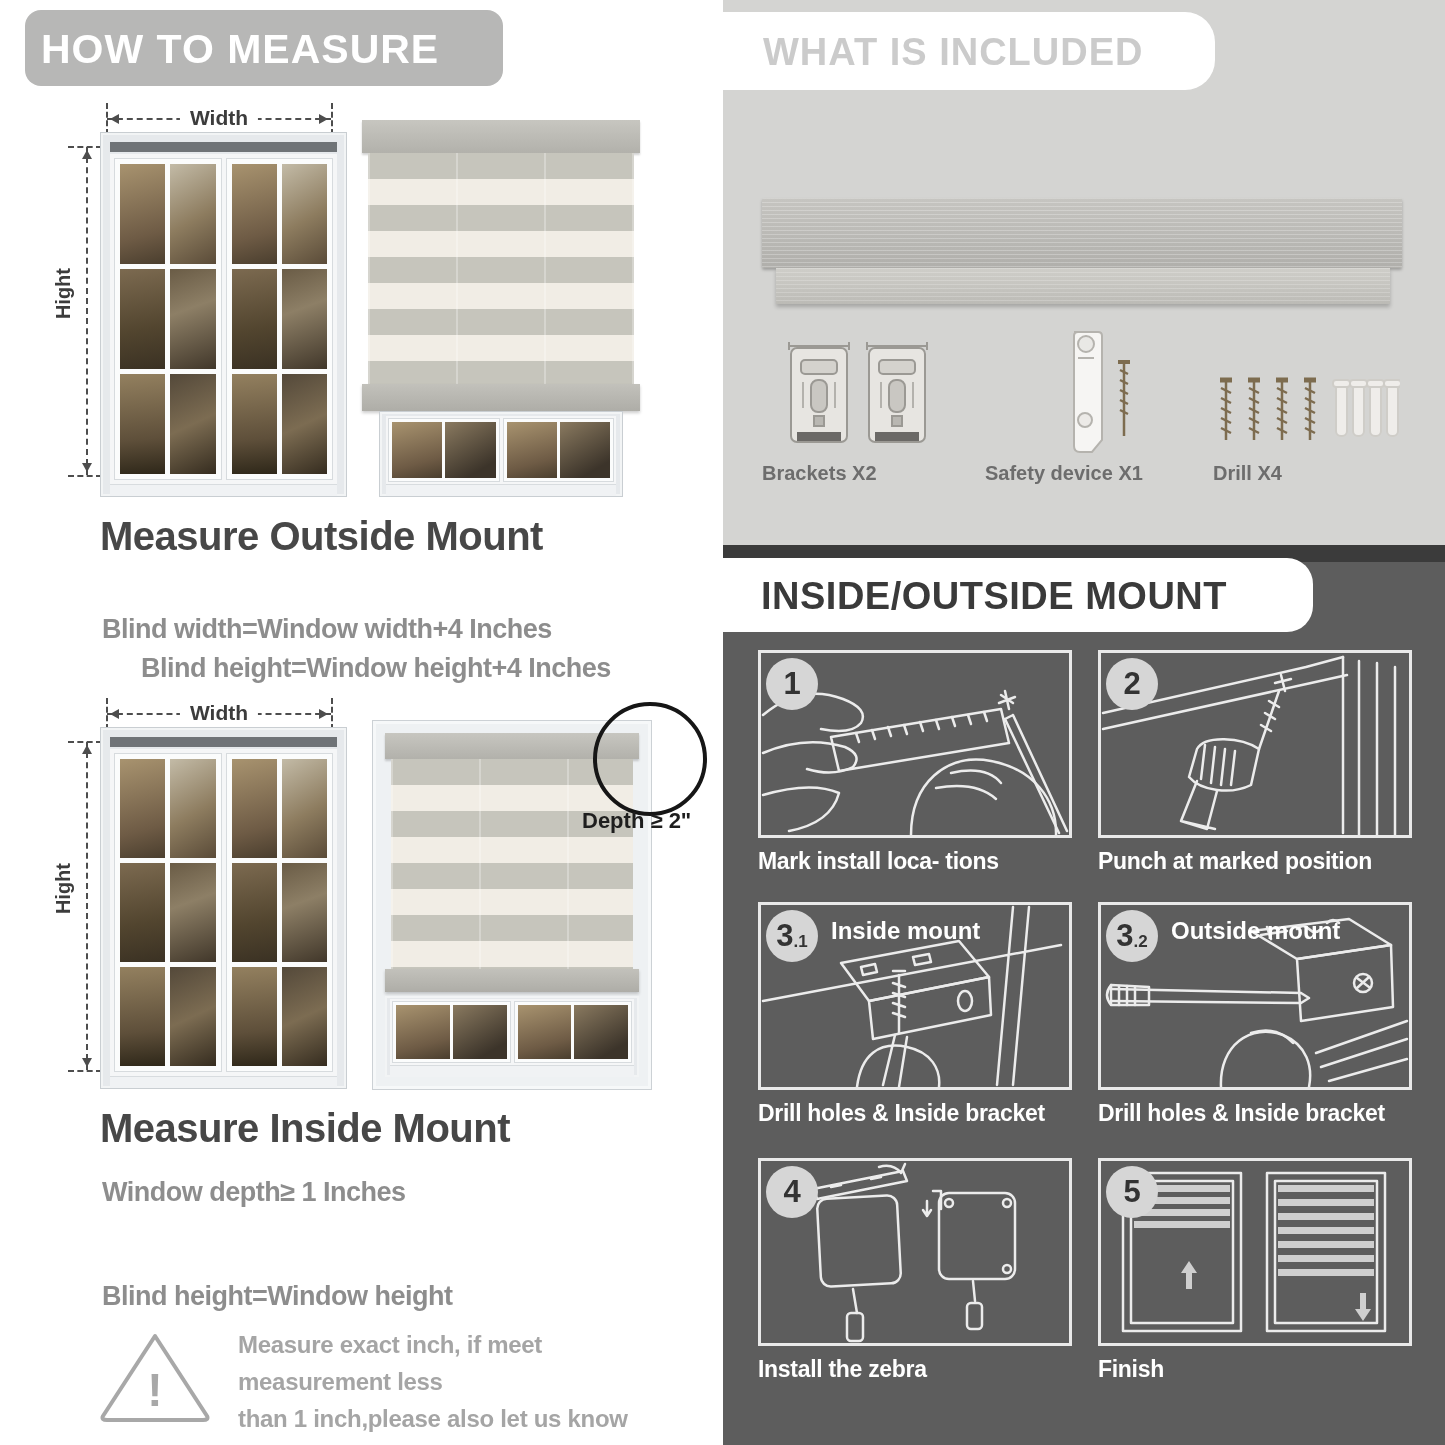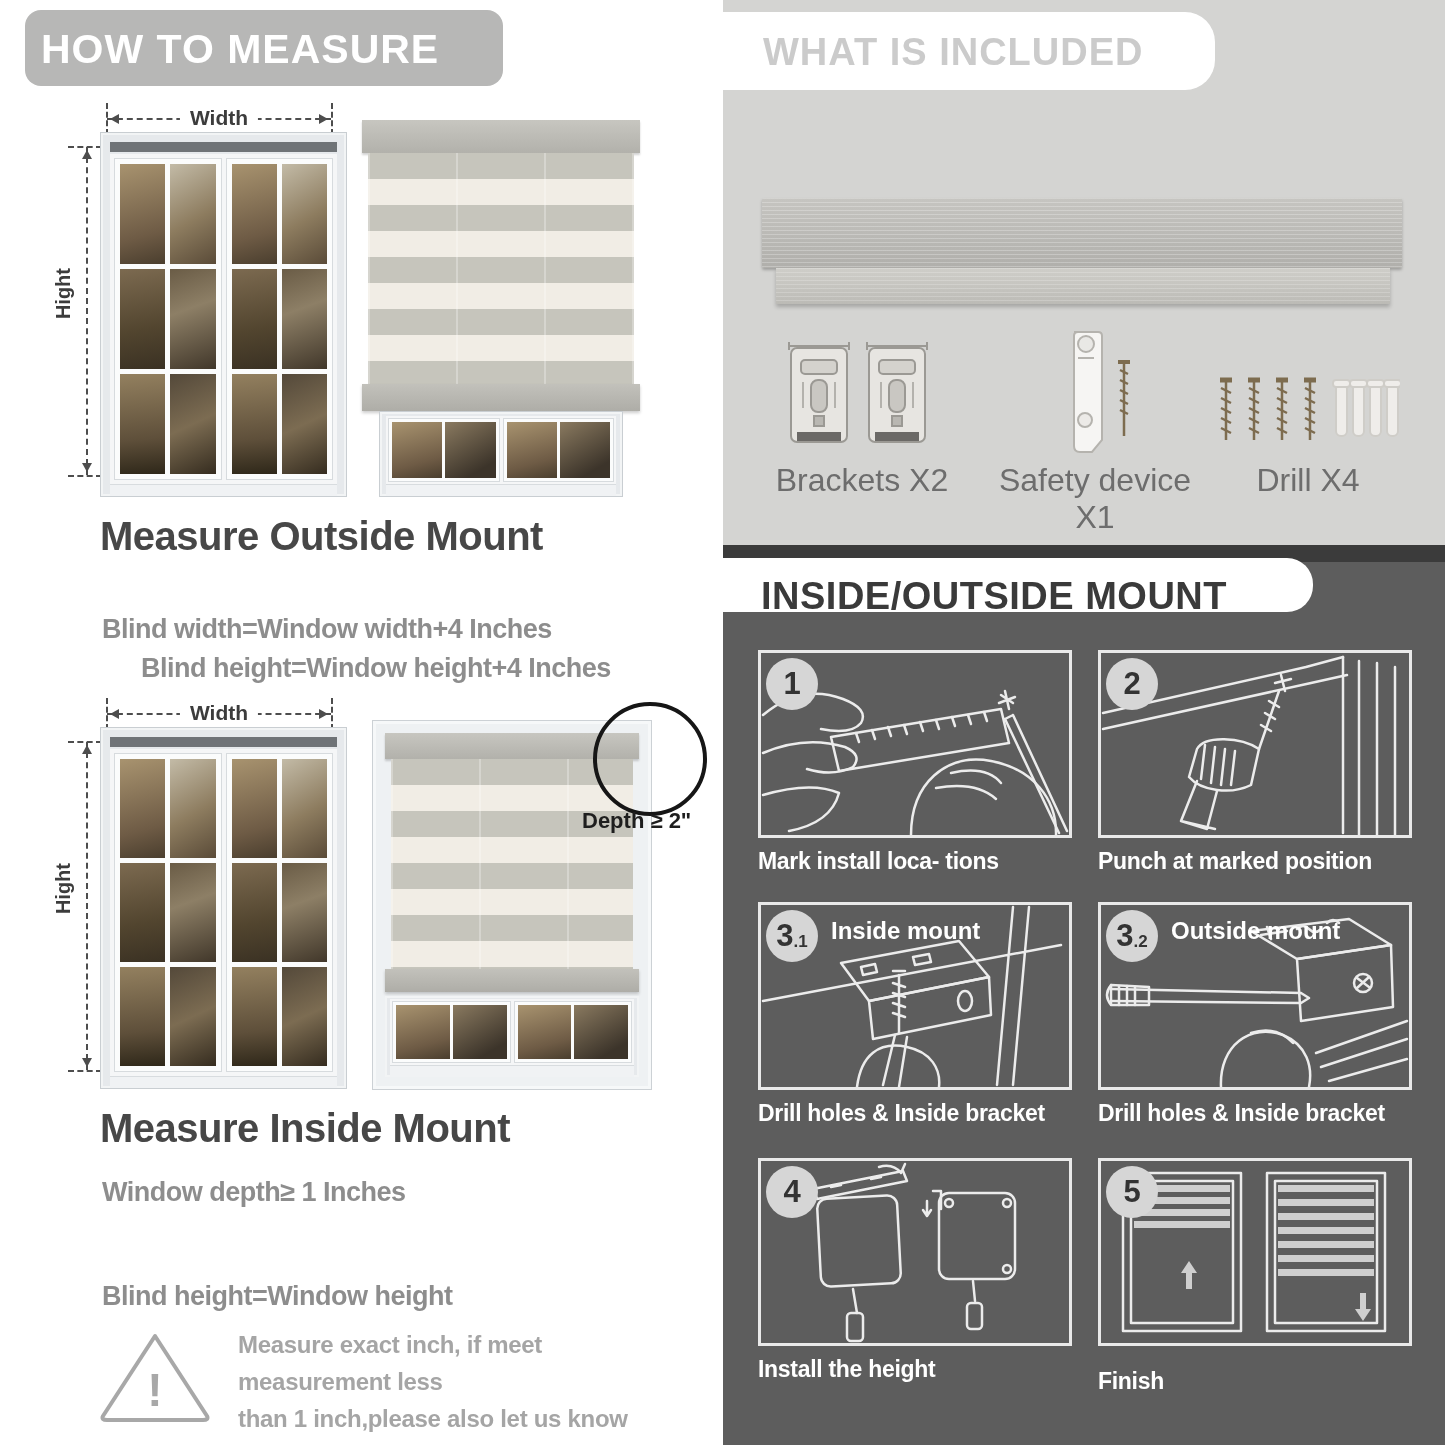--- a/index.html
+++ b/index.html
@@ -66,25 +66,25 @@
   .right-top{left:723px;top:0;width:722px;height:562px;background:#d4d4d2;}
   .included-box{left:723px;top:12px;width:492px;height:78px;background:#ffffff;border-radius:0 30px 30px 0;
           color:#cbcbcb;font-size:38px;font-weight:bold;letter-spacing:1px;line-height:80px;padding-left:40px;box-sizing:border-box;}
   .product{font-size:29px;font-weight:bold;color:#6d6d6d;text-align:center;}
   .bar-main{background:
       repeating-linear-gradient(180deg, rgba(255,255,255,.25) 0 1px, rgba(0,0,0,0) 1px 4px),
       linear-gradient(#c6c5c1,#b0afab);border-radius:2px;box-shadow:0 2px 3px rgba(0,0,0,.25);}
   .bar-lip{background:
       repeating-linear-gradient(180deg, rgba(255,255,255,.2) 0 1px, rgba(0,0,0,0) 1px 4px),
       linear-gradient(#cfcec9,#bcbbb6);box-shadow:0 3px 4px rgba(0,0,0,.22);}
-  .item-lbl{font-size:32px;font-weight:normal;color:#6d6d6d;text-align:center;}
+  .item-lbl{font-size:20px;font-weight:bold;color:#6d6d6d;}
 
   .divider-strip{left:723px;top:545px;width:722px;height:17px;background:#3b3b3b;}
   .dark-section{left:723px;top:562px;width:722px;height:883px;background:#5d5d5d;}
-  .mount-box{left:723px;top:558px;width:590px;height:54px;background:#ffffff;border-radius:0 26px 26px 0;
+  .mount-box{left:723px;top:558px;width:590px;height:74px;background:#ffffff;border-radius:0 26px 26px 0;
           color:#3a3a3a;font-size:38px;font-weight:bold;letter-spacing:0.5px;line-height:76px;padding-left:38px;box-sizing:border-box;}
 
   .panel{position:absolute;width:314px;height:188px;border:3px solid #e9e9e9;box-sizing:border-box;background:#5d5d5d;}
   .panel svg{position:absolute;left:0;top:0;width:100%;height:100%;}
   .badge{position:absolute;left:5px;top:5px;width:52px;height:52px;border-radius:50%;background:#d6d6d6;
          color:#333;font-size:31px;font-weight:bold;display:flex;align-items:center;justify-content:center;z-index:2;}
   .badge sub{font-size:17px;margin-top:12px;}
   .panel-title{position:absolute;left:70px;top:12px;color:#fff;font-size:24px;font-weight:bold;z-index:2;}
   .caption{position:absolute;color:#ffffff;font-size:23px;font-weight:bold;letter-spacing:-0.3px;}
 
@@ -424,21 +424,21 @@
         <rect x="178" y="32" width="76" height="86" rx="10"></rect>
         <circle cx="188" cy="42" r="4"></circle>
           <circle cx="246" cy="42" r="4"></circle>
           <circle cx="246" cy="108" r="4"></circle>
         <path d="M166,40 l0,14 M162,49 l4,6 l4,-6"></path>
         <path d="M212,120 l2,20"></path>
         <rect x="206" y="142" width="15" height="26" rx="4"></rect>
       </g>
     </svg>
   </div>
-  <div class="caption" style="left:758px;top:1356px;">Install the height</div>
+  <div class="caption" style="left:758px;top:1356px;">Install the zebra</div>
 
   <div class="panel" style="left:1098px;top:1158px;">
     <div class="badge">
         <span>5</span>
         <sub></sub>
       </div>
     <svg viewBox="0 0 308 182">
       <g class="lineart">
         <rect x="22" y="12" width="118" height="158"></rect>
         <rect x="30" y="20" width="102" height="142"></rect>
@@ -455,15 +455,15 @@
         <rect x="177" y="52" width="96" height="7"></rect>
           <rect x="177" y="66" width="96" height="7"></rect>
         <rect x="177" y="80" width="96" height="7"></rect>
           <rect x="177" y="94" width="96" height="7"></rect>
         <rect x="177" y="108" width="96" height="7"></rect>
         <path d="M85,128 h6 v-16 h5 l-8,-12 l-8,12 h5 z"></path>
         <path d="M259,132 h6 v16 h5 l-8,12 l-8,-12 h5 z"></path>
       </g>
     </svg>
   </div>
-  <div class="caption" style="left:1098px;top:1356px;margin-top:12px;">Finish</div>
+  <div class="caption" style="left:1098px;top:1356px;">Finish</div>
 
 </div>
 
 </body></html>

